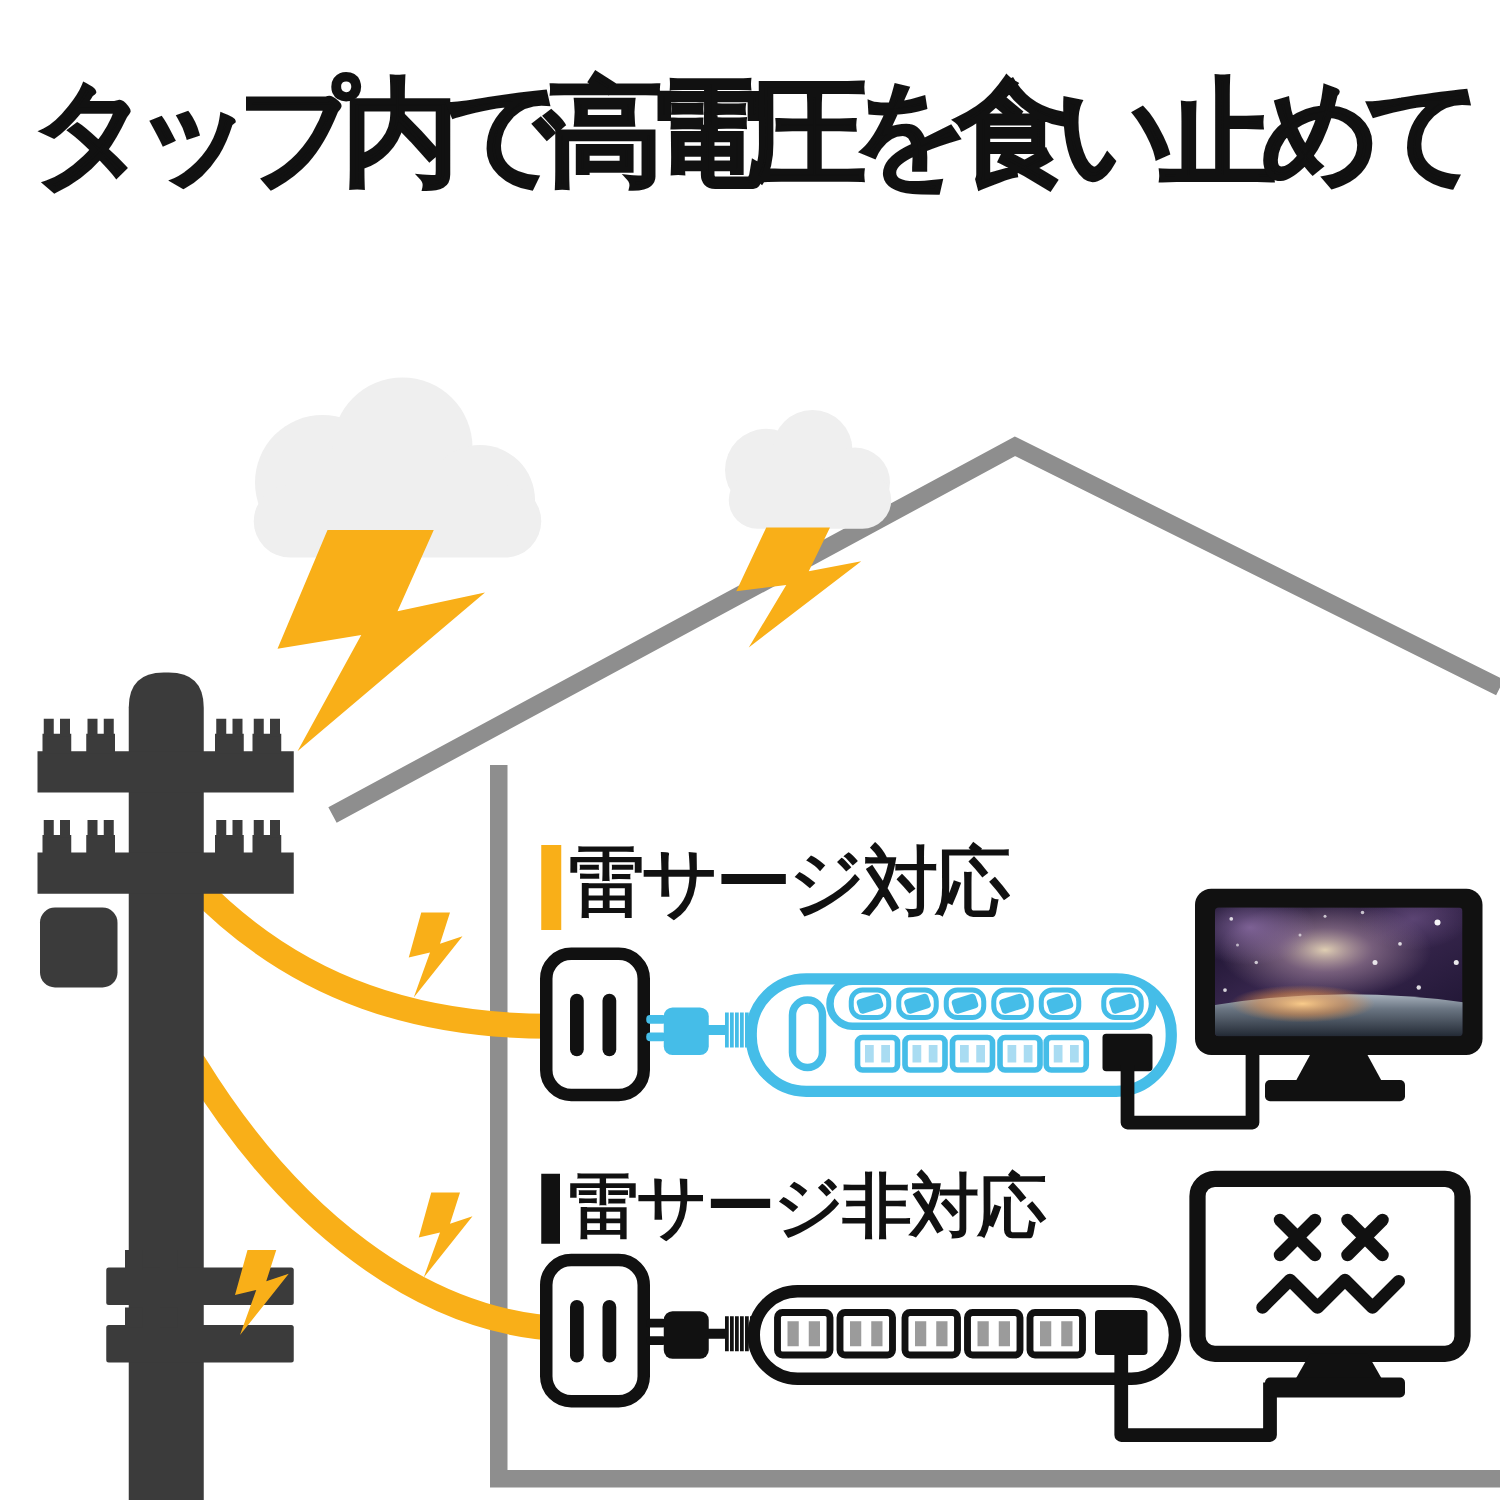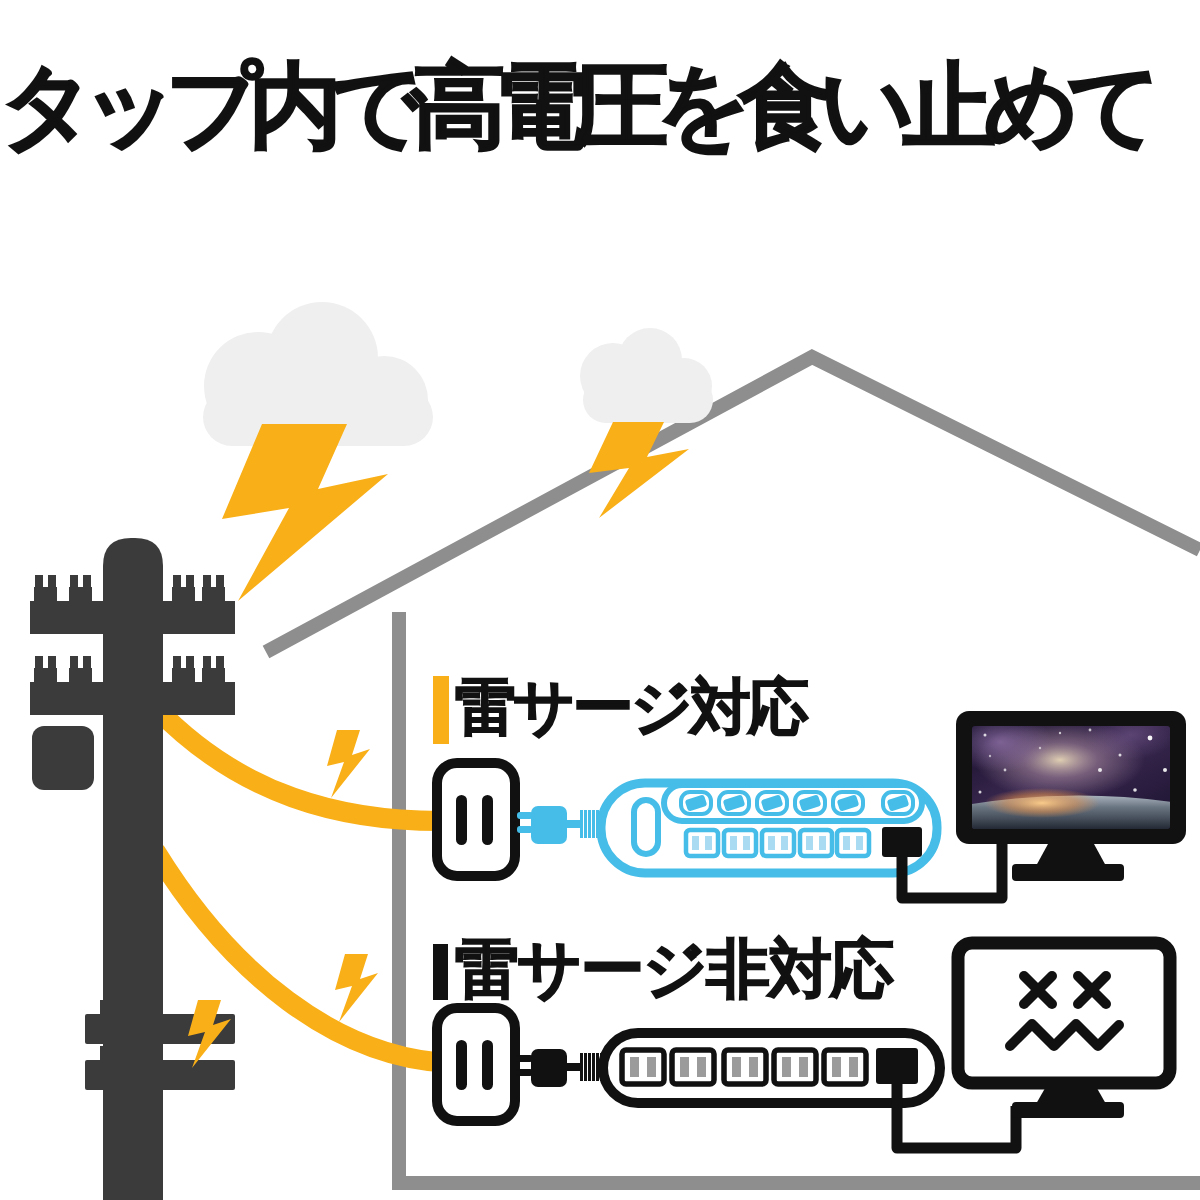--- a/index.html
+++ b/index.html
@@ -1,44 +1,44 @@
 <!DOCTYPE html>
 <html style="--background: #FFFFFF; --ink: #111111; --yellow: #F9AF18; --blue: #45BDE8; --blue-light: #A9DCF2; --pole-gray: #3B3B3B; --house-gray: #8E8E8E; --cloud-gray: #EFEFEF; --slot-gray: #9B9B9B;"><head>
 <meta charset="utf-8">
 <style>
   html,body{margin:0;padding:0;background:#fff;}
   .canvas{
     position:relative;width:1200px;height:1200px;overflow:hidden;background:var(--background,#fff);
     font-family:"Liberation Sans","DejaVu Sans",sans-serif;color:var(--ink,#111);
   }
   .headline{
-    position:absolute;top:58px;left:0;width:1200px;z-index:3;
+    position:absolute;top:58px;left:0;width:1200px;text-align:center;z-index:3;
     font-weight:900;color:var(--ink,#111);
   }
   .headline .line1{
     font-size:93px;letter-spacing:-0.13em;line-height:1.04;white-space:nowrap;
     -webkit-text-stroke:2px var(--ink,#111);
   }
   .headline .line2{
     font-size:101px;letter-spacing:-0.015em;line-height:1.0;white-space:nowrap;
     -webkit-text-stroke:2px var(--ink,#111);
   }
   .scene-label{
-    position:absolute;display:flex;align-items:center;z-index:3;font-weight:700;color:var(--ink,#111);
+    position:absolute;display:flex;align-items:flex-start;z-index:3;font-weight:400;color:var(--ink,#111);
   }
   .scene-label .label-bar{display:inline-block;flex:none;}
   .bar-yellow{background:var(--yellow,#F9AF18);}
   .bar-dark{background:var(--ink,#111);}
   .label-text{white-space:nowrap;-webkit-text-stroke:1.5px var(--ink,#111);}
   .label-protected{left:433px;top:670px;}
   .label-protected .label-bar{width:16px;height:68px;margin-right:6px;margin-top:6px;}
   .label-protected .label-text{font-size:61px;letter-spacing:-3px;line-height:1.15;}
   .label-unprotected{left:433px;top:934px;}
   .label-unprotected .label-bar{width:15px;height:56px;margin-right:7px;margin-top:5px;}
-  .label-unprotected .label-text{font-size:64px;letter-spacing:-2px;line-height:1.1;}
+  .label-unprotected .label-text{font-size:56px;letter-spacing:-2px;line-height:1.1;}
 
   svg.illustration{position:absolute;left:0;top:0;z-index:1;}
   .house{fill:none;stroke:var(--house-gray,#8E8E8E);stroke-width:14;stroke-linejoin:miter;}
   .cable{fill:none;stroke:var(--yellow,#F9AF18);stroke-width:20;stroke-linecap:round;}
   .pole{fill:var(--pole-gray,#3B3B3B);}
   .cloud{fill:var(--cloud-gray,#EFEFEF);}
   .bolt{fill:var(--yellow,#F9AF18);}
   .outlet-body{fill:#fff;stroke:var(--ink,#111);stroke-width:10;}
   .fill-ink{fill:var(--ink,#111);}
   .fill-blue{fill:var(--blue,#45BDE8);}

